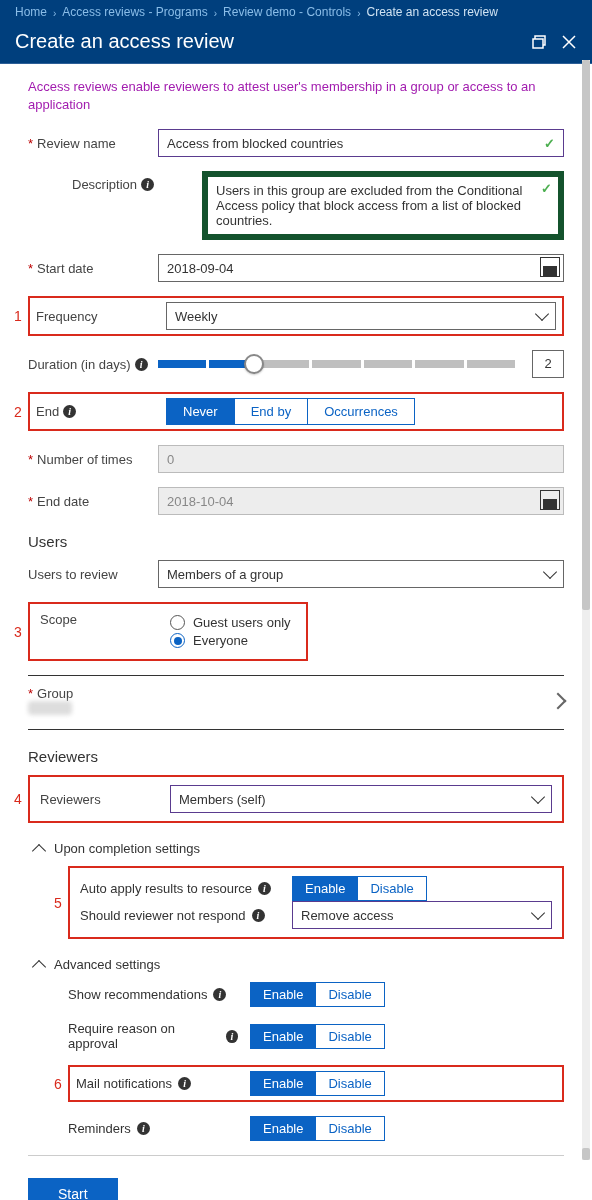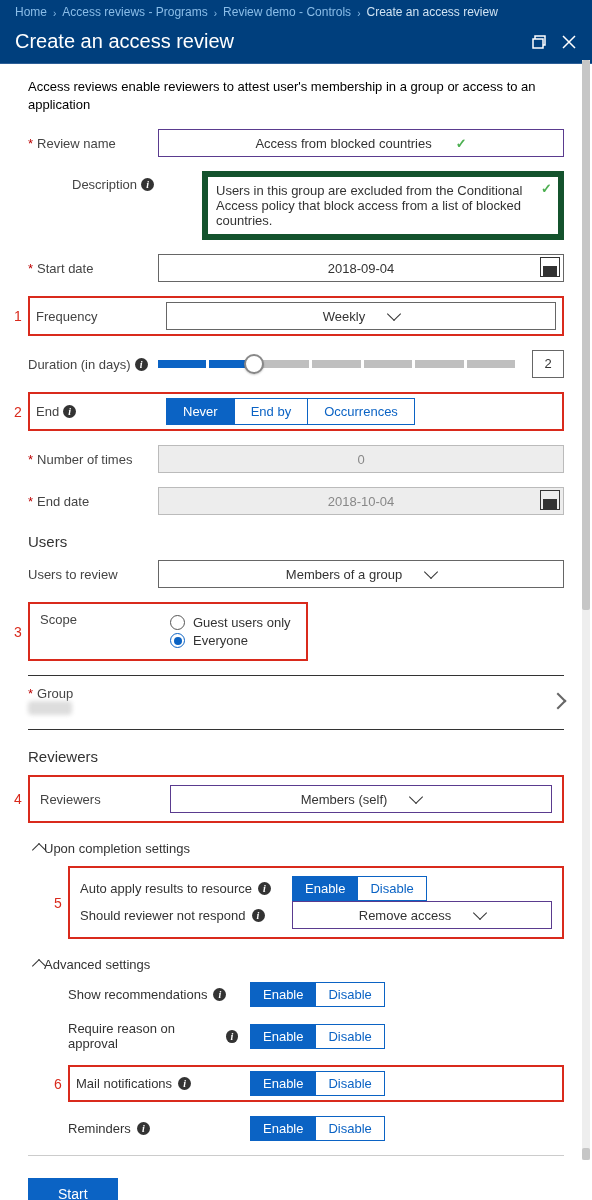--- a/index.html
+++ b/index.html
@@ -10,29 +10,29 @@
 .breadcrumb .sep { color: #8abde8; font-size: 10px; }
 .breadcrumb .current { color: #cfe3f3; }
 .titlebar { display: flex; align-items: center; justify-content: space-between; padding: 6px 15px 10px; border-bottom: 1px solid #2d5f97; }
 .titlebar h1 { color: #fff; font-weight: 300; font-size: 20px; }
 .titlebar-actions { display: flex; gap: 14px; }
 .titlebar-actions svg { width: 16px; height: 16px; fill: none; stroke: #fff; stroke-width: 1.5; cursor: pointer; }
 .panel { padding: 14px 28px 0; position: relative; } 
 .scrollbar { position: absolute; right: 2px; top: 60px; bottom: 40px; width: 8px; background: #eee; }
 .scroll-thumb { position: absolute; left: 0; right: 0; top: 0; height: 50%; background: #c6c6c6; border-radius: 2px; }
 .scroll-thumb.bottom { top: auto; bottom: 0; height: 12px; }
-.intro { color: #000000; margin-bottom: 16px; line-height: 1.35; }
+.intro { color: #a21caf; margin-bottom: 16px; line-height: 1.35; }
 .row { display: flex; align-items: center; margin-bottom: 14px; gap: 10px; }
 .row.top { align-items: flex-start; margin-left: 44px; }
 .lbl { width: 120px; color: #444; display: flex; align-items: center; gap: 4px; }
 .lbl.top { padding-top: 6px; }
 .req::before { content: "* "; color: #b00; }
 .info { display: inline-flex; width: 13px; height: 13px; border-radius: 50%; background: #333; color: #fff; font-size: 10px; font-weight: bold; align-items: center; justify-content: center; font-style: italic; font-family: Georgia, serif; }
 .field { flex: 1; }
-.input, .select { width: 100%; height: 28px; border: 1px solid #666; padding: 0 8px; font-size: 13px; background: #fff; display: flex; align-items: center; justify-content: center; gap: 24px; }
+.input, .select { width: 100%; height: 28px; border: 1px solid #666; padding: 0 8px; font-size: 13px; background: #fff; display: flex; align-items: center; justify-content: space-between; gap: 24px; }
 .input.valid { border-color: #5a3b8f; }
 .check { color: #4caf50; font-weight: bold; }
 .textarea { width: 100%; border: 6px solid #14532d; padding: 6px 8px; font-size: 13px; min-height: 54px; position: relative; }
 .textarea .check { position: absolute; right: 6px; top: 4px; }
 .date { position: relative; }
 .date .cal { position: absolute; right: 4px; top: 3px; width: 20px; height: 20px; border: 1px solid #333; display: flex; align-items: flex-end; justify-content: center; }
 .date .cal::before { content: ""; display: block; width: 14px; height: 10px; background: #333; }
 .select { cursor: pointer; }
 .chev { width: 10px; height: 10px; border-right: 1.5px solid #333; border-bottom: 1.5px solid #333; transform: rotate(45deg); margin-top: -4px; }
 .chev.lg { width: 12px; height: 12px; border-width: 2px; border-color: #666; }
@@ -51,21 +51,21 @@
 .segbtn.on { background: #0b63c4; color: #fff; }
 .section-h { font-size: 15px; color: #333; margin: 18px 0 10px; }
 .radio { display: flex; align-items: center; gap: 8px; margin: 3px 0; cursor: pointer; }
 .rcirc { width: 15px; height: 15px; border: 1.5px solid #555; border-radius: 50%; display: flex; align-items: center; justify-content: center; }
 .rcirc.sel { border-color: #0b63c4; }
 .rcirc.sel::after { content: ""; width: 8px; height: 8px; background: #0b63c4; border-radius: 50%; }
 .hr { border: none; border-top: 1px solid #333; margin: 8px 0; }
 .hr.lt { border-top-color: #ccc; }
 .group-row { display: flex; justify-content: space-between; align-items: center; padding: 2px 0 6px; cursor: pointer; }
 .blur { width: 44px; height: 14px; background: #ddd; border-radius: 4px; filter: blur(2px); }
-.collapsible { display: flex; align-items: flex-start; margin: 18px 0 10px 6px; cursor: pointer; }
+.collapsible { display: flex; align-items: center; gap: 10px; margin: 18px 0 10px 6px; cursor: pointer; }
 .sub { padding-left: 40px; }
 .subrow { display: flex; align-items: center; margin-bottom: 14px; gap: 12px; }
 .sublbl { width: 200px; display: flex; align-items: center; gap: 6px; }
 .toggle { display: flex; }
 .tbtn { border: 1px solid #0b63c4; padding: 4px 12px; font-size: 13px; cursor: pointer; }
 .tbtn.on { background: #0b63c4; color: #fff; }
 .tbtn.off { background: #fff; color: #0b63c4; border-left: none; }
 .outline { border: 2px solid #d92a1c; padding: 4px 6px; position: relative; margin-bottom: 14px; }
 .outline .num { position: absolute; left: -16px; top: 50%; transform: translateY(-50%); color: #d92a1c; font-size: 14px; font-weight: 500; }
 .outline .row, .outline .subrow { margin-bottom: 0; }

